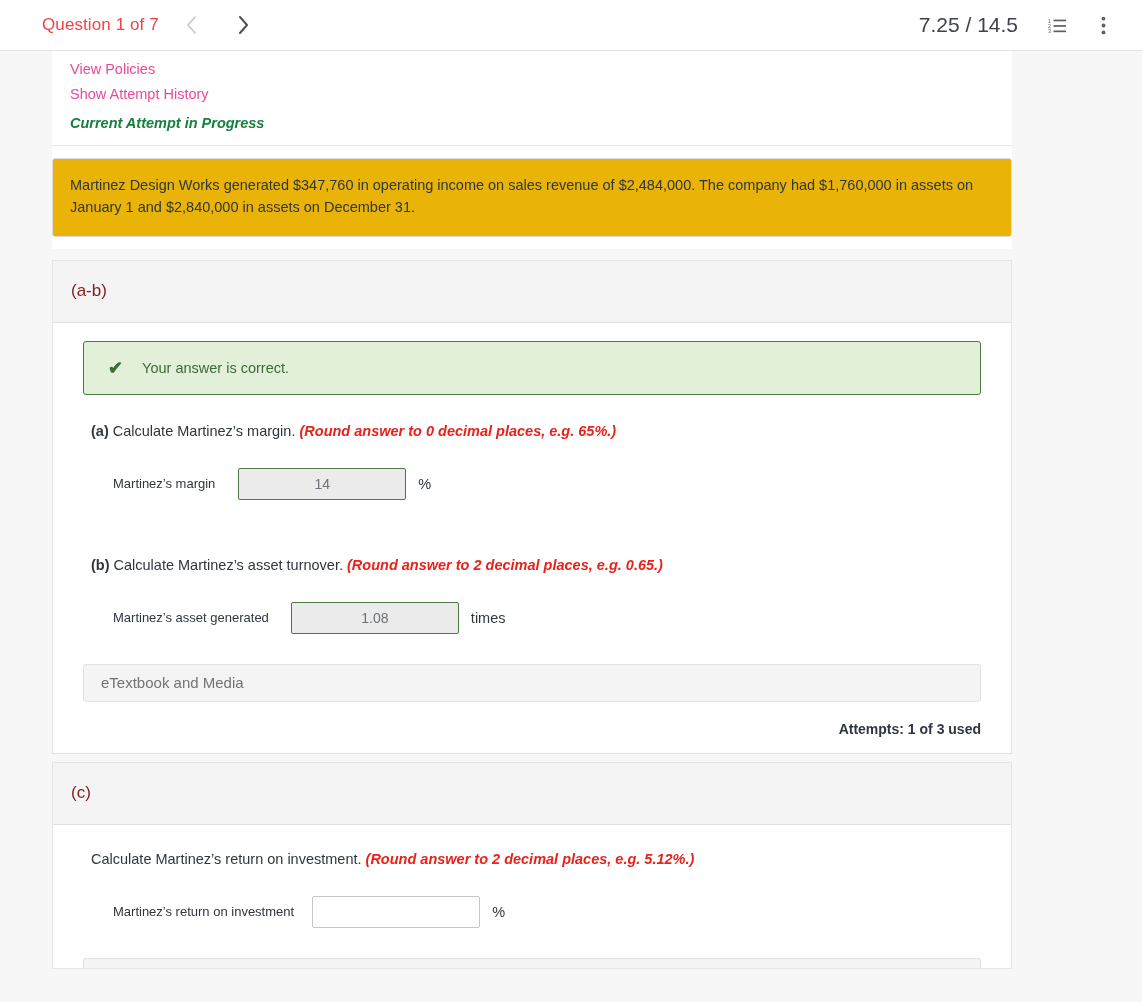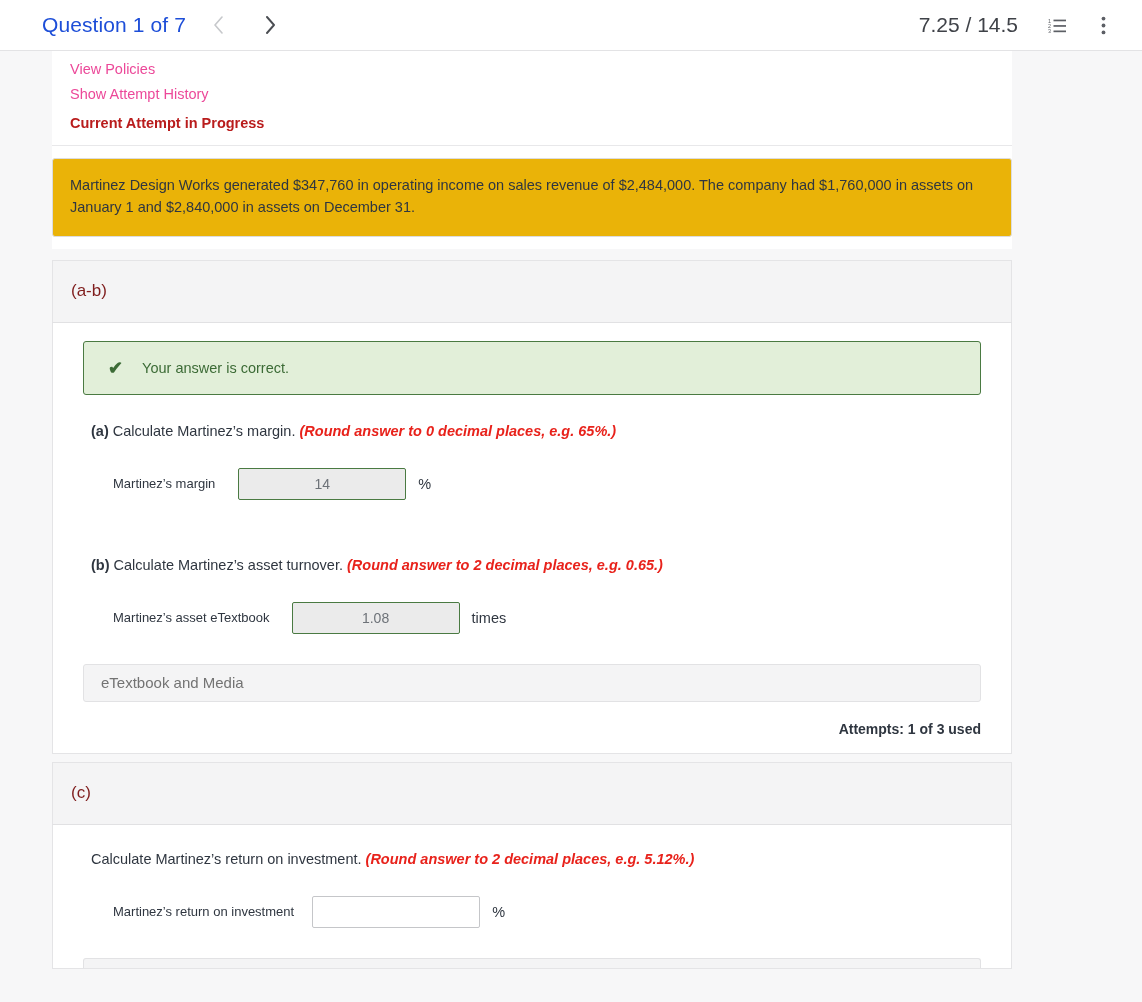--- a/index.html
+++ b/index.html
@@ -20,23 +20,23 @@
     position: relative;
     height: 51px;
     background: #ffffff;
     border-bottom: 1px solid #e3e3e5;
     display: flex;
     align-items: center;
     padding: 0 22px 0 42px;
     box-sizing: border-box;
   }
   .q-title {
-    font-size: 21px;
+    font-size: 17px;
     font-weight: 400;
-    color: #1d4ed8;
+    color: #ef4444;
     letter-spacing: .1px;
     white-space: nowrap;
   }
   .nav-arrows {
     display: flex;
     align-items: center;
     margin-left: 16px;
   }
   .chev {
     width: 34px;
@@ -107,22 +107,23 @@
     color: #ec4899;
     font-size: 14.5px;
     text-decoration: none;
     margin-bottom: 9px;
     width: max-content;
     cursor: pointer;
   }
   .attempt-head {
     font-size: 14.5px;
     font-weight: bold;
-    color: #b91c1c;
+    color: #15803d;
     margin-top: 13px;
+    font-style: italic;
   }
 
   .panel-divider {
     height: 1px;
     background: #e8e8ea;
     margin: 0;
   }
 
   
   .stmt-wrap {
@@ -366,21 +367,21 @@
           <input class="ans-input answered" style="width: 168px; margin-left: 23px;" type="text" readonly="" value="14">
           <span class="unit">%</span>
         </div>
 
         <p class="qtext" style="margin-top:55px;">
           <span class="qletter">(b)</span>
           <span>Calculate Martinez’s asset turnover.</span>
           <span class="hint">(Round answer to 2 decimal places, e.g. 0.65.)</span>
         </p>
         <div class="answer-row">
-          <span class="answer-label">Martinez’s asset eTextbook</span>
+          <span class="answer-label">Martinez’s asset generated</span>
           <input class="ans-input answered" style="width: 168px; margin-left: 22px;" type="text" readonly="" value="1.08">
           <span class="unit">times</span>
         </div>
 
         <div class="etext-bar">
           <span>eTextbook and Media</span>
         </div>
 
         <div class="attempts-line">Attempts: 1 of 3 used</div>
       </div>

